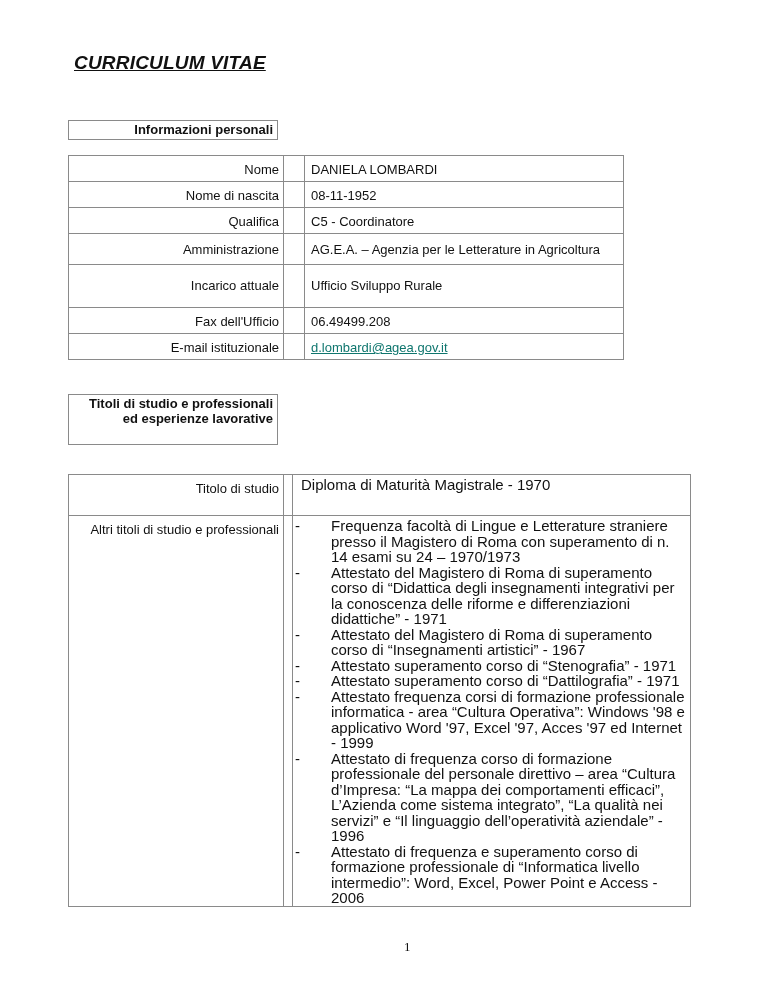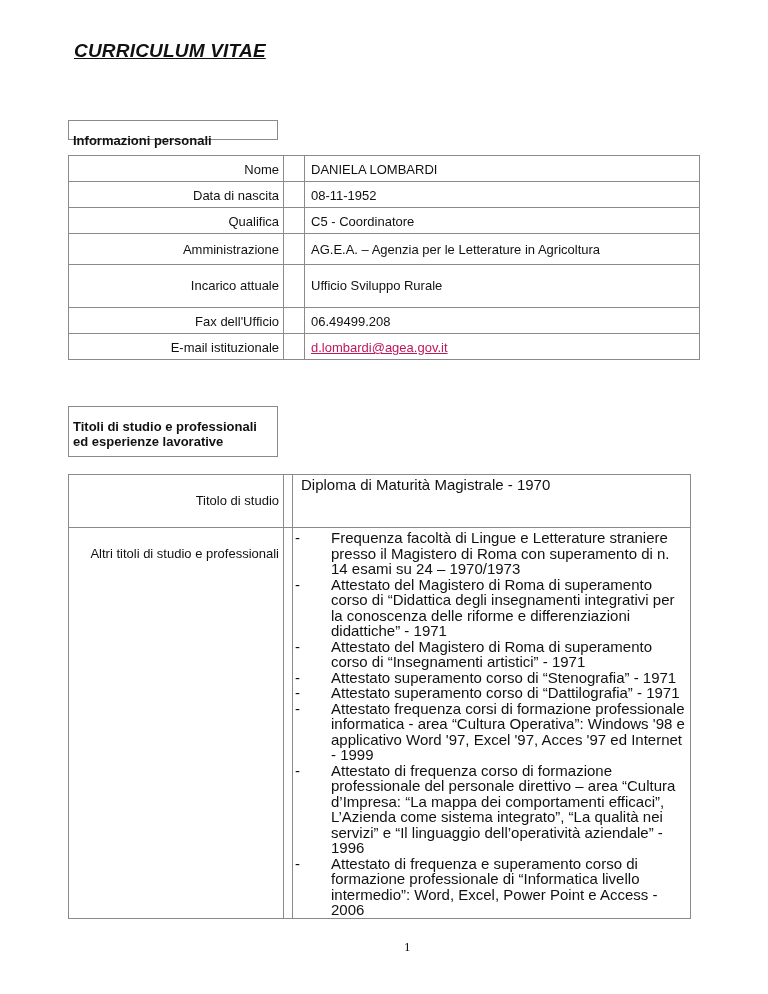--- a/index.html
+++ b/index.html
@@ -1,34 +1,34 @@
 <!DOCTYPE html>
 <html><head>
 <meta charset="utf-8">
 <style>
   html, body { margin:0; padding:0; background:#ffffff; }
   body { width:768px; height:994px; position:relative; overflow:hidden;
          font-family:"Liberation Sans", sans-serif; color:#111; }
-  .title { position:absolute; left:74px; top:40px; font-size:19px; font-weight:bold;
+  .title { position:absolute; left:74px; top:52px; font-size:19px; font-weight:bold;
            font-style:italic; text-decoration:underline; letter-spacing:0.2px; margin:0; }
   .sect-box { position:absolute; left:68px; border:1px solid #8a8a8a; box-sizing:border-box;
-              font-size:13px; font-weight:bold; padding:12px 4px 1px 4px; line-height:15px; }
+              font-size:13px; font-weight:bold; text-align:right; padding:1px 4px 1px 4px; line-height:15px; }
   #sect1 { top:120px; width:210px; height:20px; }
-  #sect2 { top:406px; width:210px; height:51px; }
+  #sect2 { top:394px; width:210px; height:51px; }
   table { position:absolute; border-collapse:collapse; font-size:13px; }
   table td { border:1px solid #8a8a8a; padding:0; vertical-align:top; }
-  #tbl1 { left:68px; top:155px; width:632px; }
+  #tbl1 { left:68px; top:155px; width:556px; }
   #tbl1 td.lbl { width:206px; text-align:right; padding:6px 4px 0 4px; height:19px; }
   #tbl1 td.gap { width:20px; }
   #tbl1 td.val { font-weight:normal; padding:6px 6px 0 6px; }
   #tbl1 tr.tall td.lbl, #tbl1 tr.tall td.val { height:29px; padding-top:13px; }
   #tbl1 tr.mid td.lbl, #tbl1 tr.mid td.val { height:22px; padding-top:8px; }
-  #tbl1 a { color:#be185d; text-decoration:underline; }
+  #tbl1 a { color:#0f766e; text-decoration:underline; }
   #tbl2 { left:68px; top:474px; width:623px; }
-  #tbl2 td.lbl { width:206px; text-align:right; padding:18px 4px 0 4px; line-height:15.5px; }
+  #tbl2 td.lbl { width:206px; text-align:right; padding:6px 4px 0 4px; line-height:15.5px; }
   #tbl2 td.gap { width:8px; }
   #tbl2 td.val { padding:2px 4px 0 8px; line-height:15.5px; font-size:15px; }
   #tbl2 tr.r1 td { height:34px; }
   ul.items { list-style:none; margin:0; padding:0; }
   ul.items li { position:relative; padding-left:30px; }
   ul.items li::before { content:"-"; position:absolute; left:-6px; top:0; }
   .pagenum { position:absolute; left:404px; top:939px; font-family:"Liberation Serif", serif; font-size:13px; }
 </style>
 </head>
 <body>
@@ -38,21 +38,21 @@
 <div class="sect-box" id="sect1">Informazioni personali</div>
 
 <table id="tbl1">
   <tbody>
       <tr>
     <td class="lbl">Nome</td>
     <td class="gap"></td>
     <td class="val">DANIELA LOMBARDI</td>
   </tr>
   <tr>
-    <td class="lbl">Data di nascita</td>
+    <td class="lbl">Nome di nascita</td>
     <td class="gap"></td>
     <td class="val">08-11-1952</td>
   </tr>
   <tr>
     <td class="lbl">Qualifica</td>
     <td class="gap"></td>
     <td class="val">C5 - Coordinatore</td>
   </tr>
   <tr class="mid">
     <td class="lbl">Amministrazione</td>
@@ -86,21 +86,21 @@
     <td class="gap"></td>
     <td class="val">Diploma di Maturità Magistrale - 1970</td>
   </tr>
   <tr>
     <td class="lbl">Altri titoli di studio e professionali</td>
     <td class="gap"></td>
     <td class="val">
       <ul class="items">
         <li>Frequenza facoltà di Lingue e Letterature straniere presso il Magistero di Roma con superamento di n. 14 esami su 24 – 1970/1973</li>
         <li>Attestato del Magistero di Roma di superamento corso di “Didattica degli insegnamenti integrativi per la conoscenza delle riforme e differenziazioni didattiche” - 1971</li>
-        <li>Attestato del Magistero di Roma di superamento corso di “Insegnamenti artistici” - 1971</li>
+        <li>Attestato del Magistero di Roma di superamento corso di “Insegnamenti artistici” - 1967</li>
         <li>Attestato superamento corso di “Stenografia” - 1971</li>
         <li>Attestato superamento corso di “Dattilografia” - 1971</li>
         <li>Attestato frequenza corsi di formazione professionale informatica - area “Cultura Operativa”: Windows '98 e applicativo Word '97, Excel '97, Acces '97 ed Internet - 1999</li>
         <li>Attestato di frequenza corso di formazione professionale del personale direttivo – area “Cultura d’Impresa: “La mappa dei comportamenti efficaci”, L’Azienda come sistema integrato”, “La qualità nei servizi” e “Il linguaggio dell’operatività aziendale” - 1996</li>
         <li>Attestato di frequenza e superamento corso di formazione professionale di “Informatica livello intermedio”: Word, Excel, Power Point e Access - 2006</li>
       </ul>
     </td>
   </tr>
 </tbody>
   </table>

